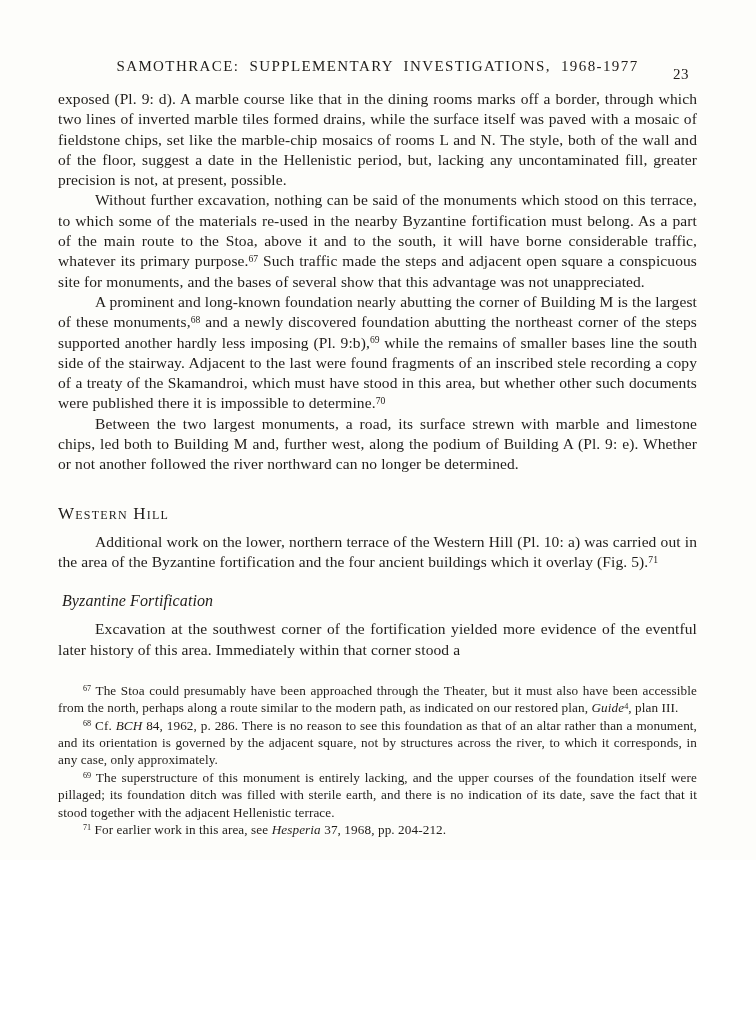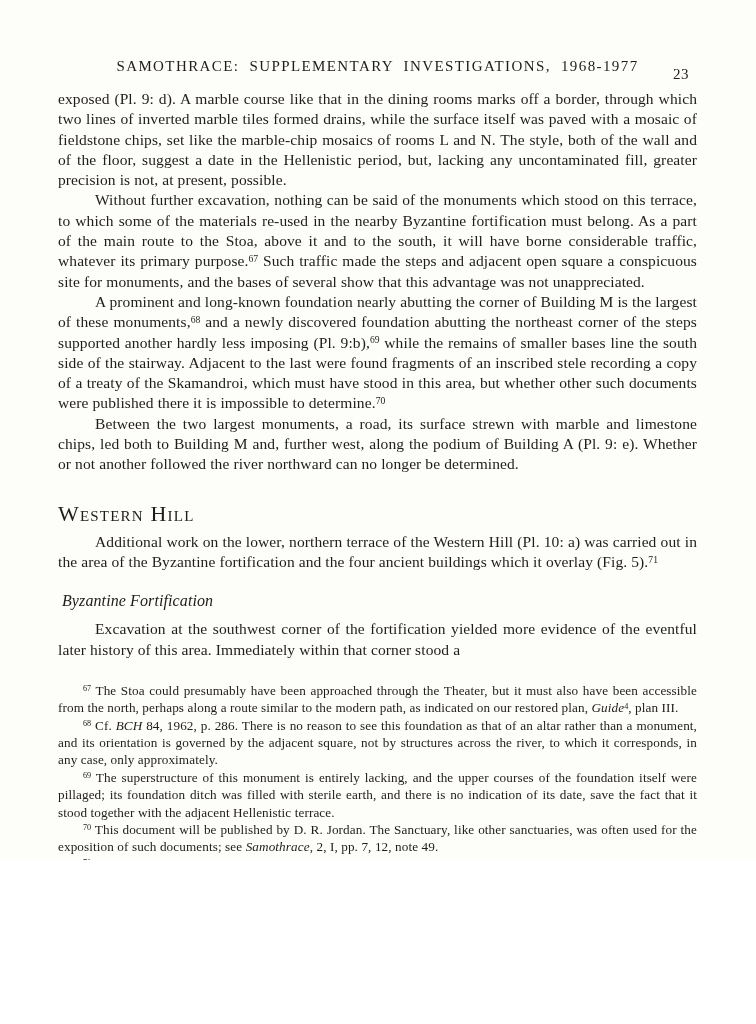--- a/index.html
+++ b/index.html
@@ -37,21 +37,21 @@
     font-size: 15.5px;
     line-height: 20.3px;
     letter-spacing: 0.1px;
   }
   .textblock p { margin: 0; text-indent: 37px; }
   .textblock p.noindent { text-indent: 0; }
   h2.sc {
     margin: 28px 0 8px 0;
     font-weight: normal;
     font-variant: small-caps;
-    font-size: 22px;
+    font-size: 17px;
     line-height: 21px;
     letter-spacing: 1.2px;
     text-align: left;
     text-indent: 0;
   }
   h3.it {
     margin: 18px 0 8px 4px;
     font-weight: normal;
     font-style: italic;
     font-size: 16px;
@@ -96,18 +96,17 @@
     <p><span>Additional work on the lower, northern terrace of the Western Hill (Pl. 10: a) was carried out in the area of the Byzantine fortification and the four ancient buildings which it overlay (Fig. 5).</span><span class="sup">71</span></p>
 
     <h3 class="it">Byzantine Fortification</h3>
 
     <p><span>Excavation at the southwest corner of the fortification yielded more evidence of the eventful later history of this area.  Immediately within that corner stood a</span></p>
 
     <div class="footnotes">
       <p><span class="sup">67</span><span> The Stoa could presumably have been approached through the Theater, but it must also have been accessible from the north, perhaps along a route similar to the modern path, as indicated on our restored plan, </span><span class="it">Guide</span><span class="sup">4</span><span>, plan III.</span></p>
       <p><span class="sup">68</span><span> Cf. </span><span class="it">BCH</span><span> 84, 1962, p. 286.  There is no reason to see this foundation as that of an altar rather than a monument, and its orientation is governed by the adjacent square, not by structures across the river, to which it corresponds, in any case, only approximately.</span></p>
       <p><span class="sup">69</span><span> The superstructure of this monument is entirely lacking, and the upper courses of the foundation itself were pillaged; its foundation ditch was filled with sterile earth, and there is no indication of its date, save the fact that it stood together with the adjacent Hellenistic terrace.</span></p>
-      <p><span class="sup">70</span><span> This document will be published by D. R. Jordan.  The Sanctuary, like other sanctuaries, was often used for the exposition of such documents; see </span><span class="it">Samothrace</span><span>, 2, I, pp. 7, 12, note 49.</span></p>
       <p><span class="sup">71</span><span> For earlier work in this area, see </span><span class="it">Hesperia</span><span> 37, 1968, pp. 204-212.</span></p>
     </div>
   </div>
 
 </div>
 
 </body></html>

